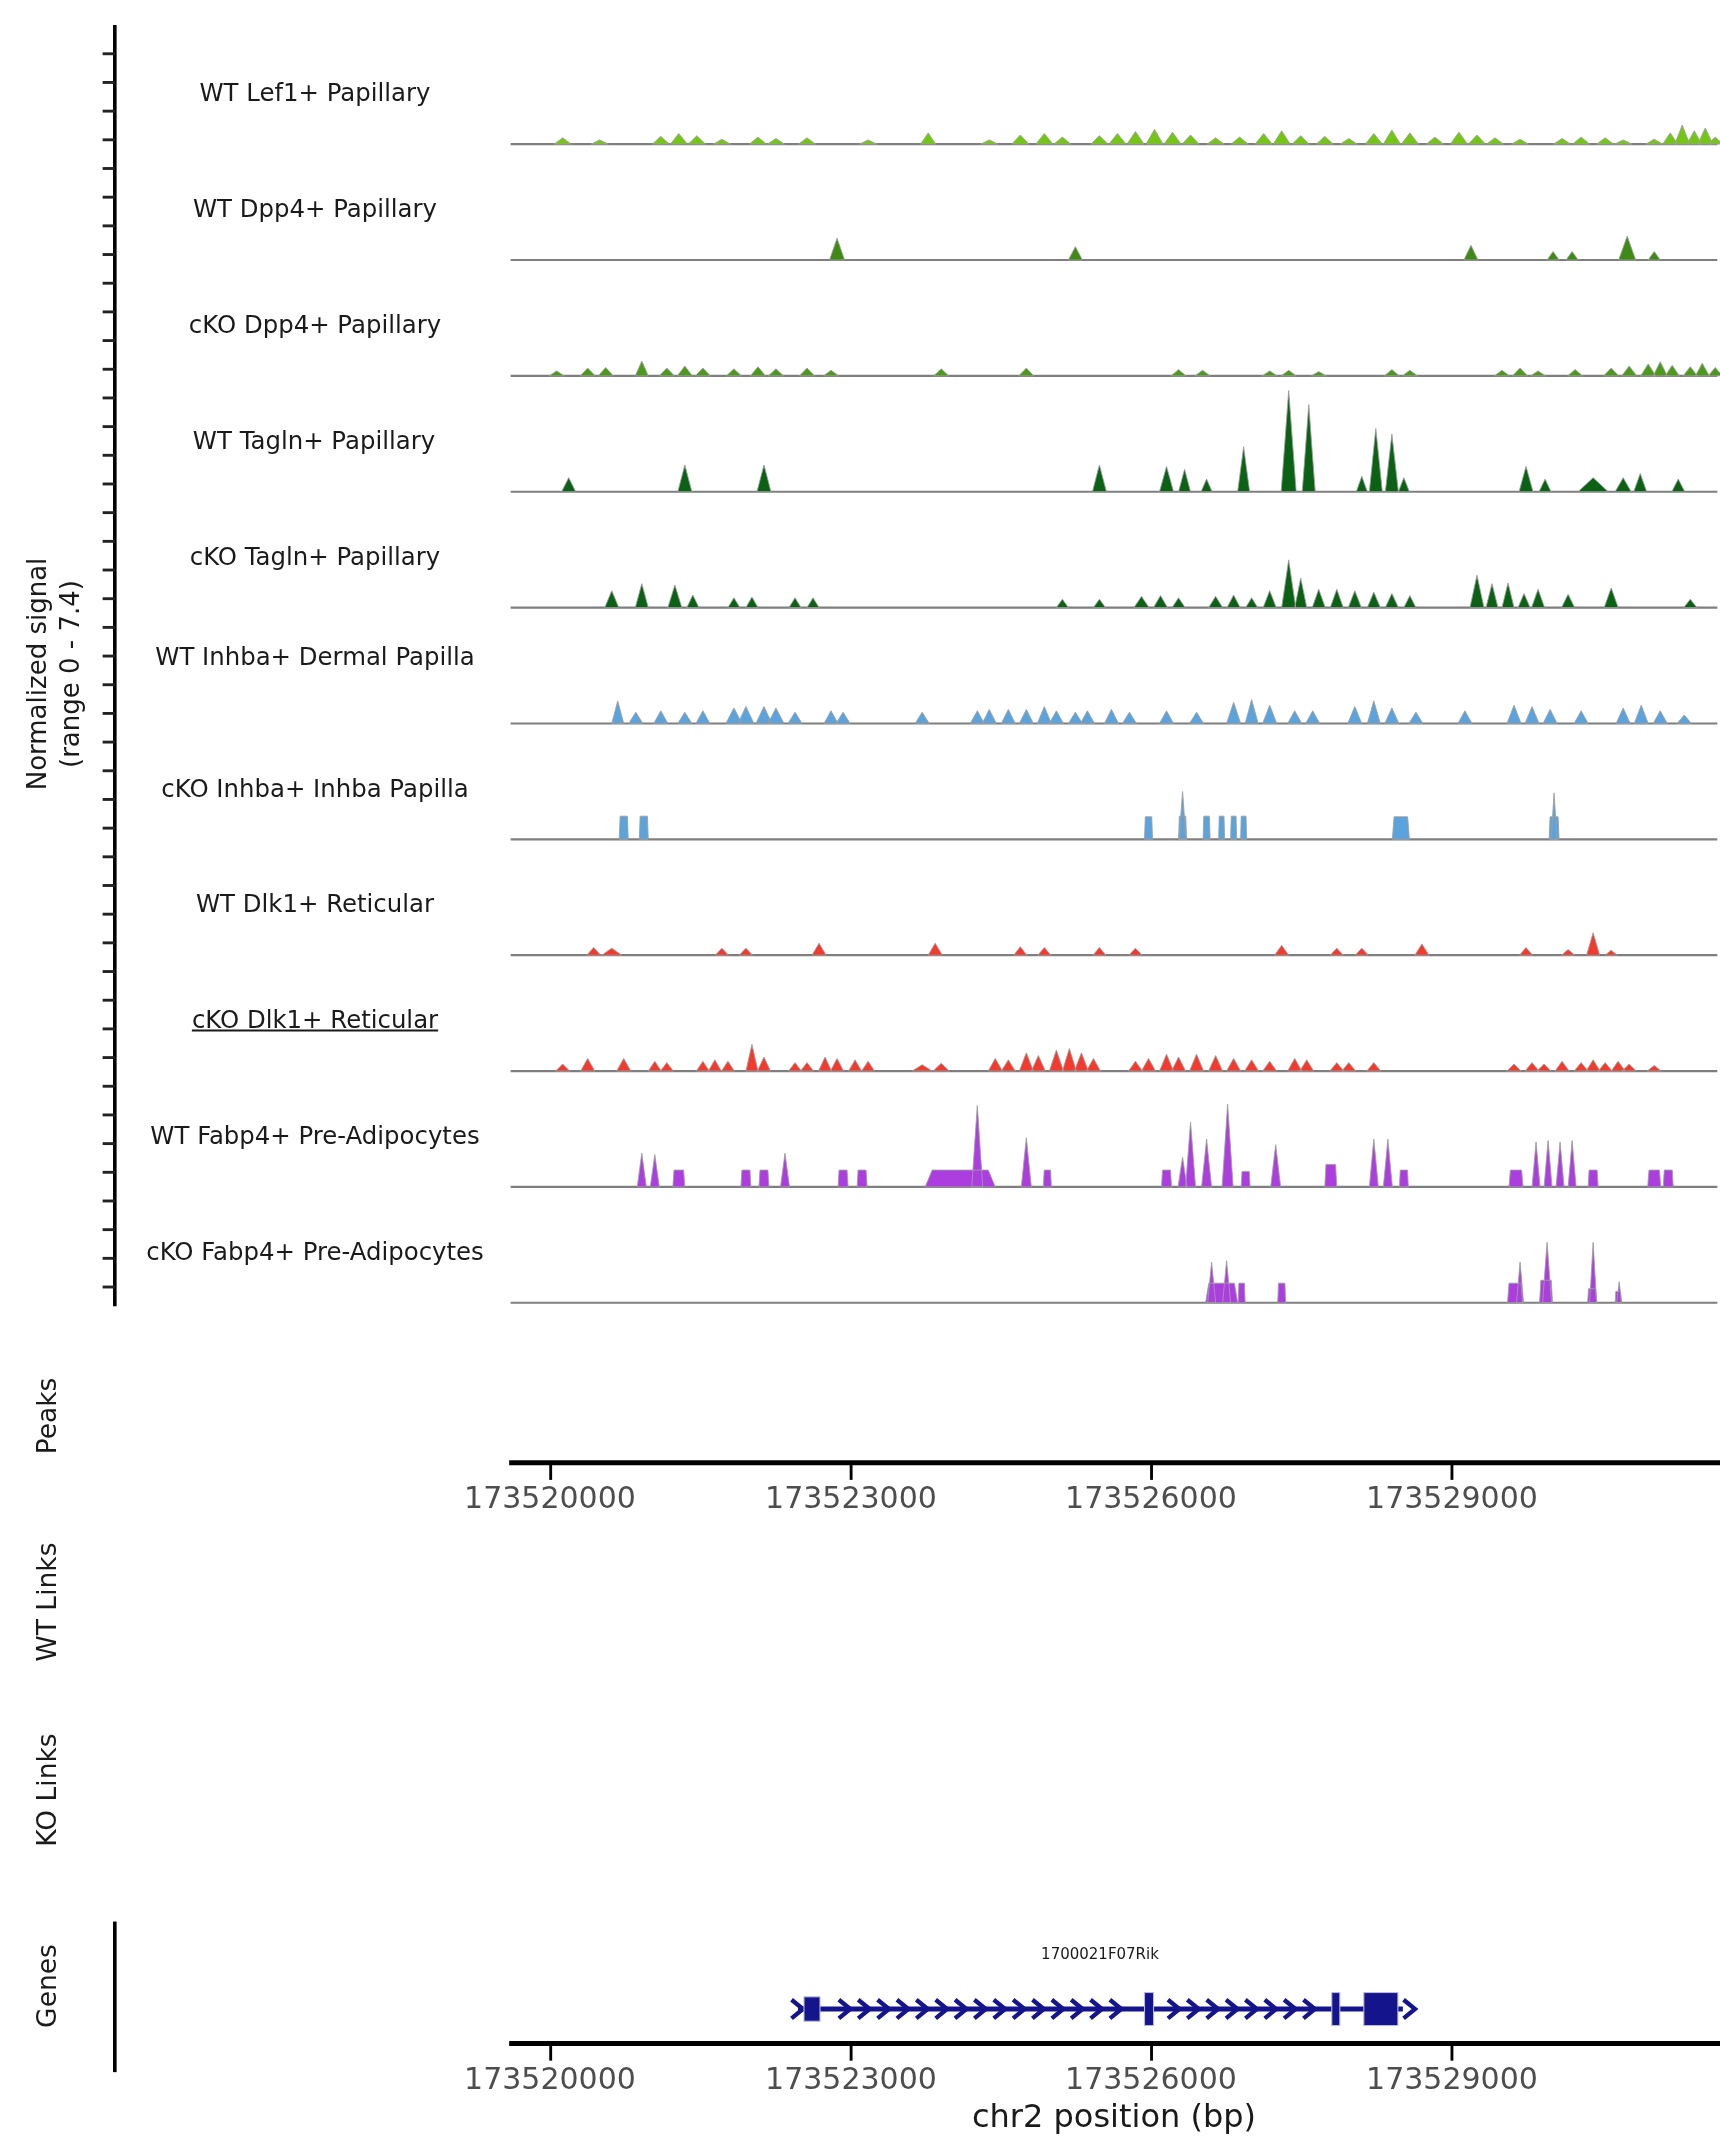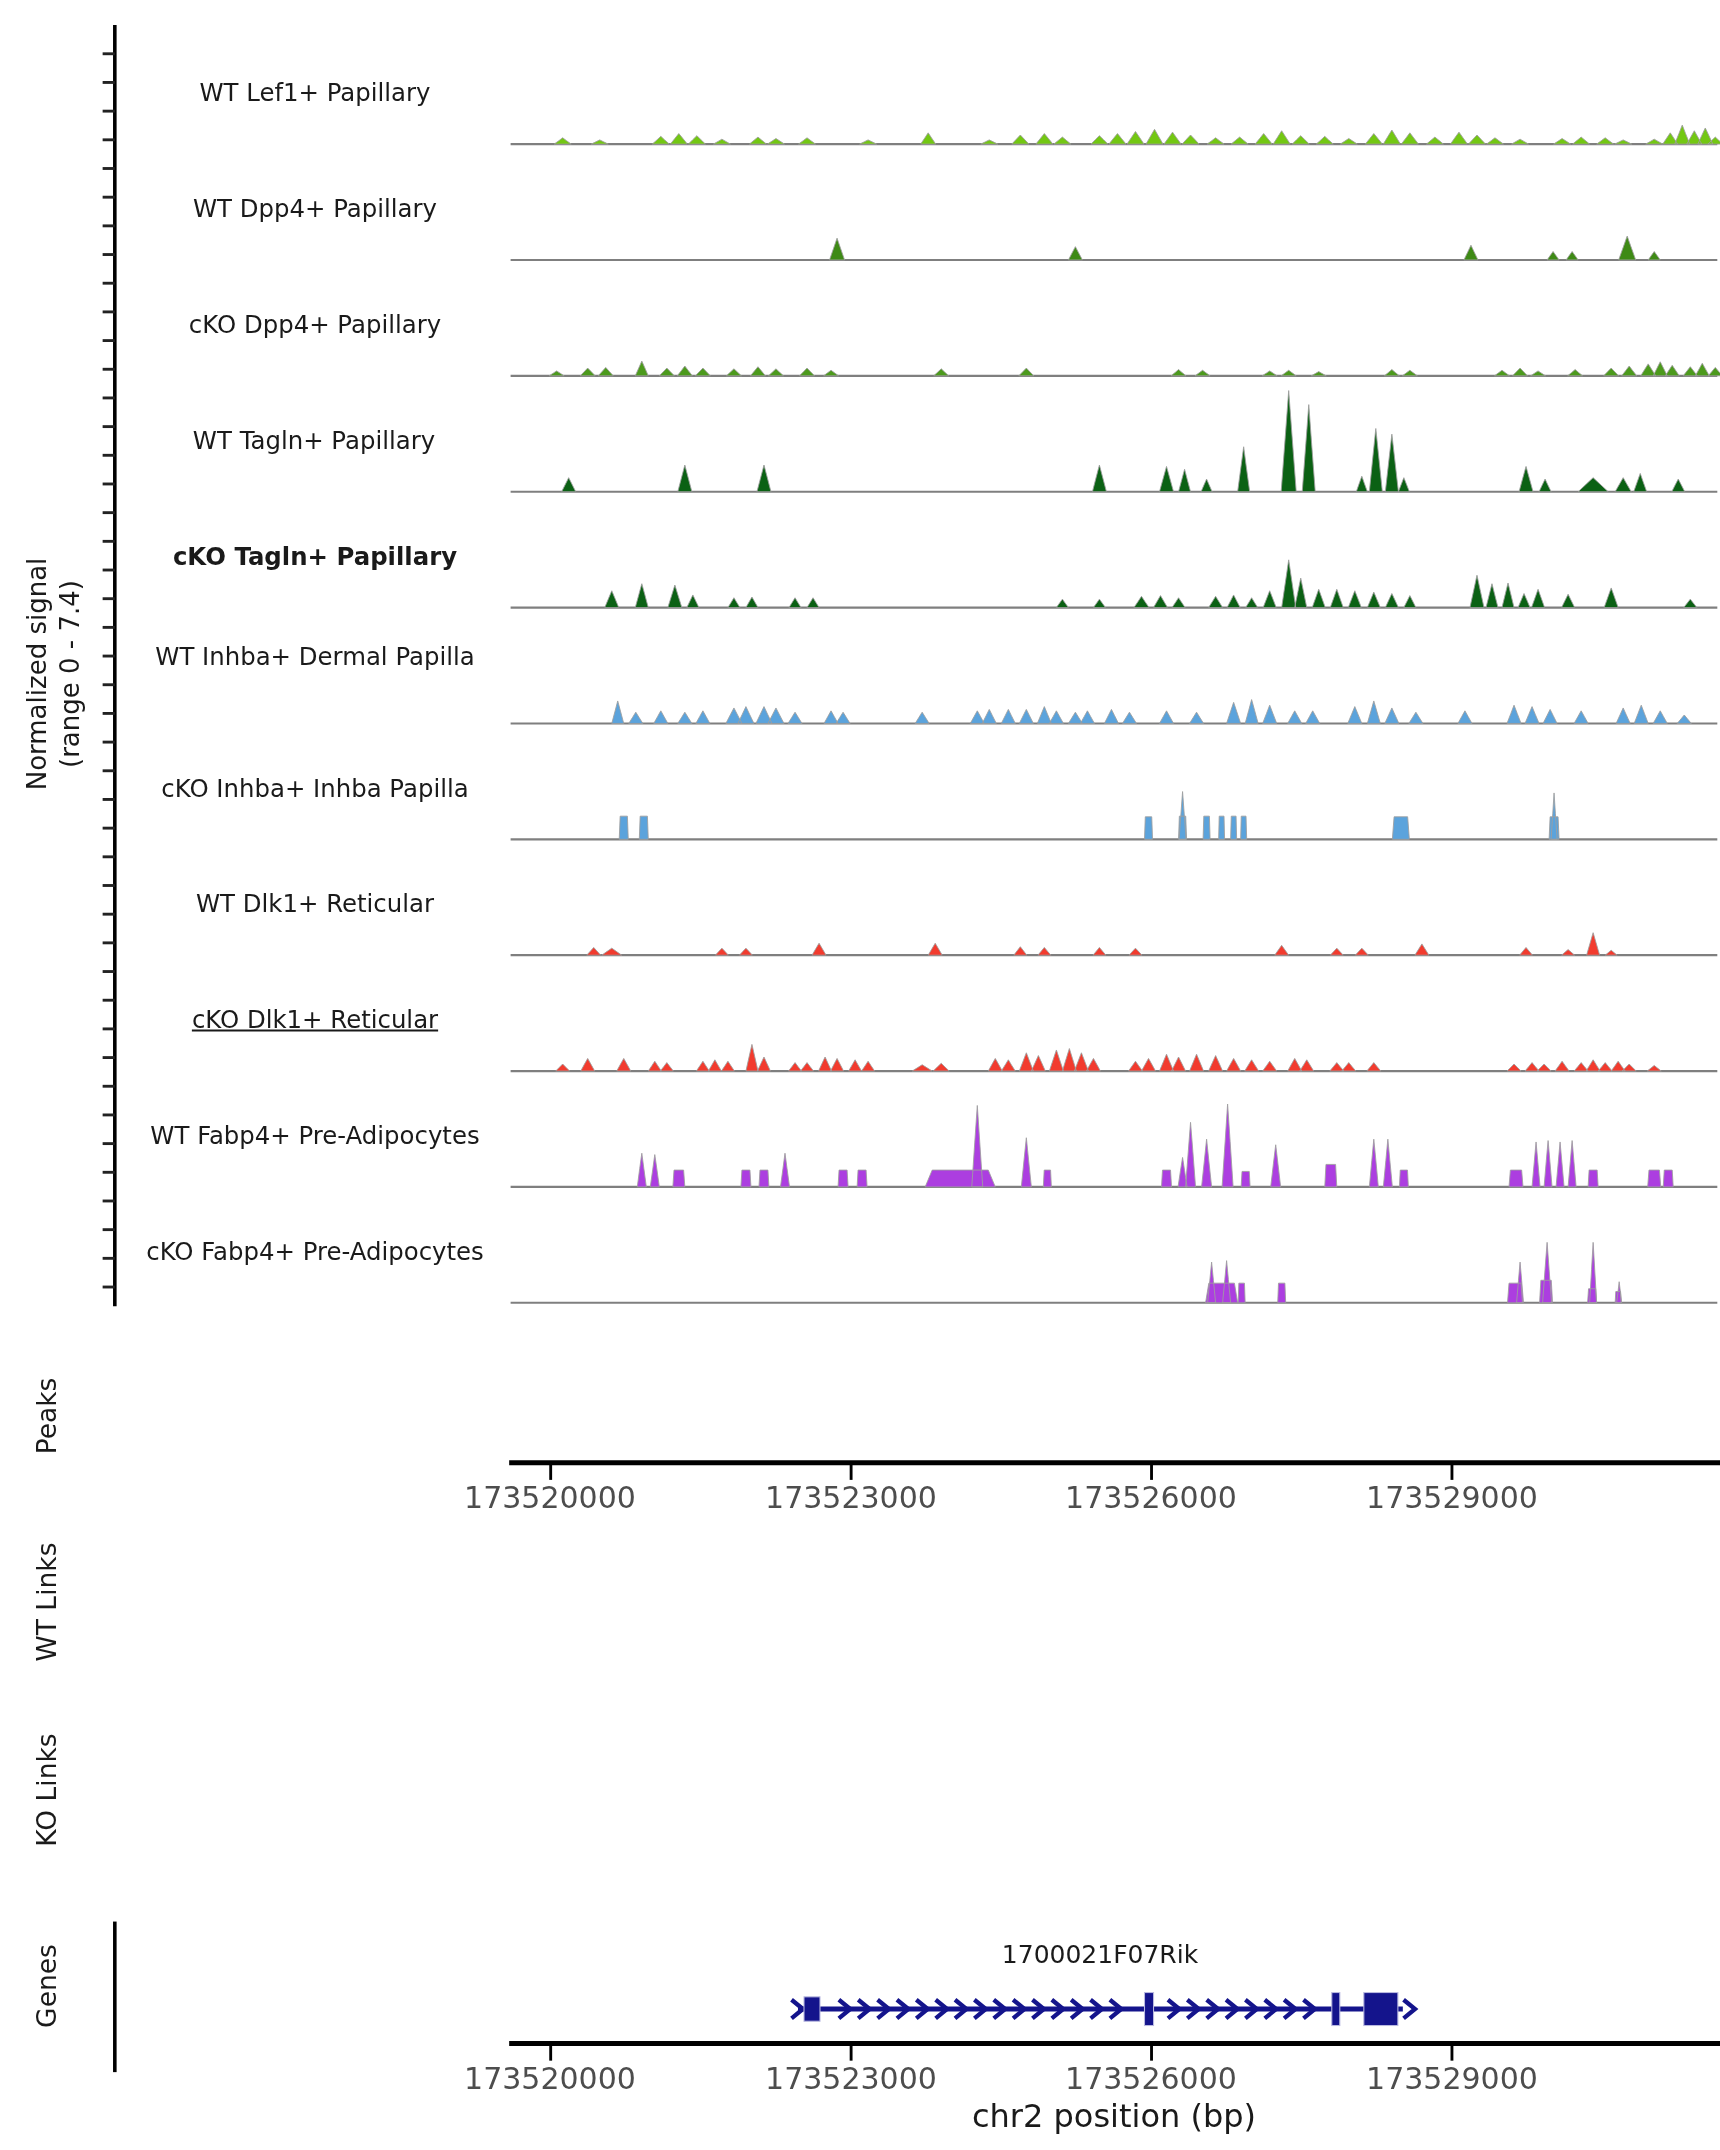--- a/index.html
+++ b/index.html
@@ -6,21 +6,21 @@
   #canvas{position:relative;width:1721px;height:2151px;background:#ffffff;overflow:hidden;
           font-family:"DejaVu Sans","Liberation Sans",sans-serif;}
   #fig-svg{position:absolute;left:0;top:0;}
   .lbl{position:absolute;white-space:nowrap;color:#1a1a1a;}
   .track-lbl{font-size:24.4px;transform:translate(-50%,-50%);}
   .tick-lbl{font-size:30px;color:#4d4d4d;transform:translate(-50%,-50%);}
   .rot{transform:translate(-50%,-50%) rotate(-90deg);}
   .section-lbl{font-size:26.5px;}
   .ylab{font-size:26px;text-align:center;line-height:33px;}
   .xlab{font-size:32px;transform:translate(-50%,-50%);}
-  .gene-lbl{font-size:25px;transform:translate(-50%,-50%);}
+  .gene-lbl{font-size:15px;transform:translate(-50%,-50%);}
 </style>
 </head>
 <body>
 
 <div id="canvas">
   <svg id="fig-svg" width="1721" height="2151" viewBox="0 0 2400 3000">
       <line x1="160" y1="35" x2="160" y2="1822" stroke="#000" stroke-width="5"></line>
       <line x1="143" y1="75" x2="160" y2="75" stroke="#222" stroke-width="4"></line>
       <line x1="143" y1="115" x2="160" y2="115" stroke="#222" stroke-width="4"></line>
       <line x1="143" y1="155" x2="160" y2="155" stroke="#222" stroke-width="4"></line>
@@ -142,21 +142,21 @@
 
   <div class="lbl gene-lbl" style="left:1100px;top:1954px;">1700021F07Rik</div>
 
   <div class="lbl xlab" style="left:1114px;top:2116px;">chr2 position (bp)</div>
 
   <div id="track-labels">
       <div class="lbl track-lbl" style="left: 315px; top: 92px; text-align: right;">WT Lef1+ Papillary</div>
       <div class="lbl track-lbl" style="left: 315px; top: 208px;">WT Dpp4+ Papillary</div>
       <div class="lbl track-lbl" style="left: 315px; top: 324px;">cKO Dpp4+ Papillary</div>
       <div class="lbl track-lbl" style="left: 314px; top: 440px;">WT Tagln+ Papillary</div>
-      <div class="lbl track-lbl" style="left: 315px; top: 556px; font-weight: bold;">cKO Tagln+ Papillary</div>
+      <div class="lbl track-lbl" style="left: 315px; top: 556px;">cKO Tagln+ Papillary</div>
       <div class="lbl track-lbl" style="left: 315px; top: 656px;">WT Inhba+ Dermal Papilla</div>
       <div class="lbl track-lbl" style="left: 315px; top: 788px;">cKO Inhba+ Inhba Papilla</div>
       <div class="lbl track-lbl" style="left: 315px; top: 903px;">WT Dlk1+ Reticular</div>
       <div class="lbl track-lbl" style="left: 315px; top: 1019px; text-decoration: underline;">cKO Dlk1+ Reticular</div>
       <div class="lbl track-lbl" style="left: 315px; top: 1135px; text-align: right;">WT Fabp4+ Pre-Adipocytes</div>
       <div class="lbl track-lbl" style="left: 315px; top: 1251px;">cKO Fabp4+ Pre-Adipocytes</div>
     </div>
   <div id="axis-labels">
       <div class="lbl tick-lbl" style="left: 550px; top: 1497px;">173520000</div>
       <div class="lbl tick-lbl" style="left: 851px; top: 1497px;">173523000</div>

